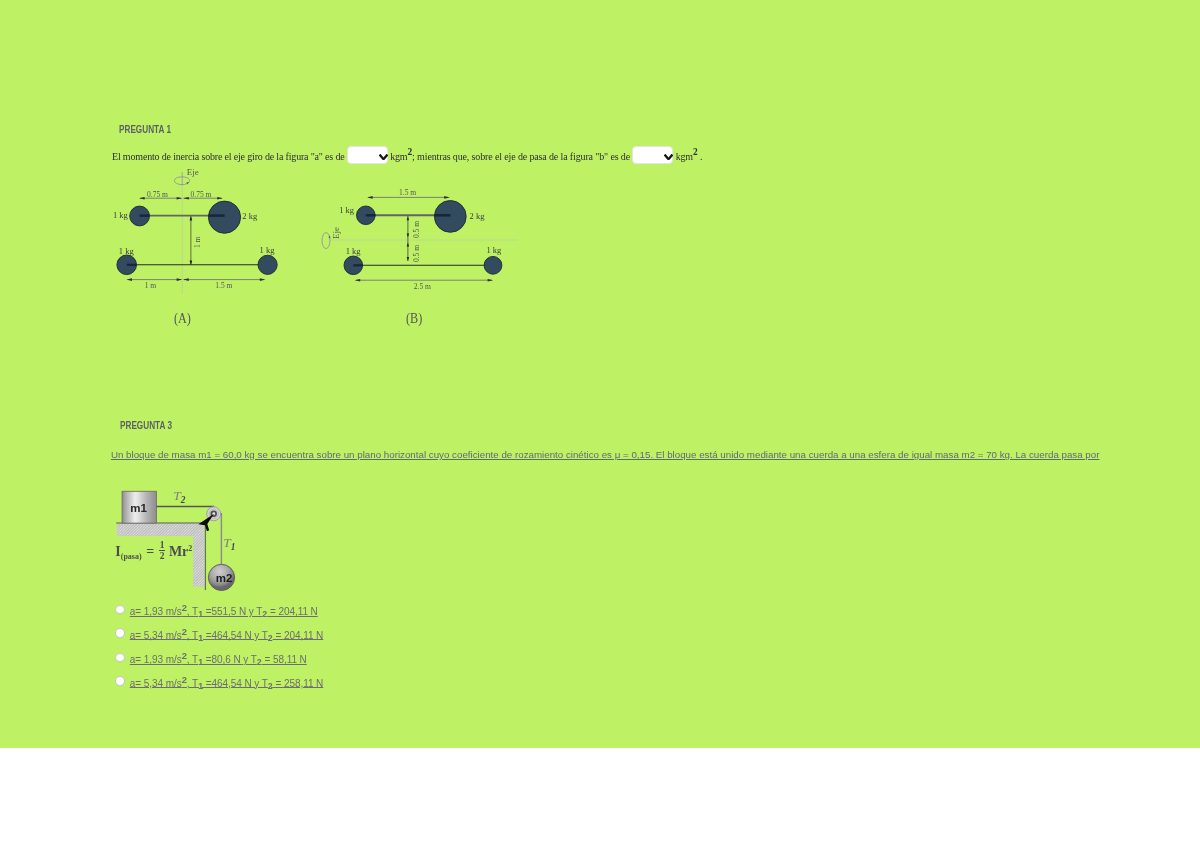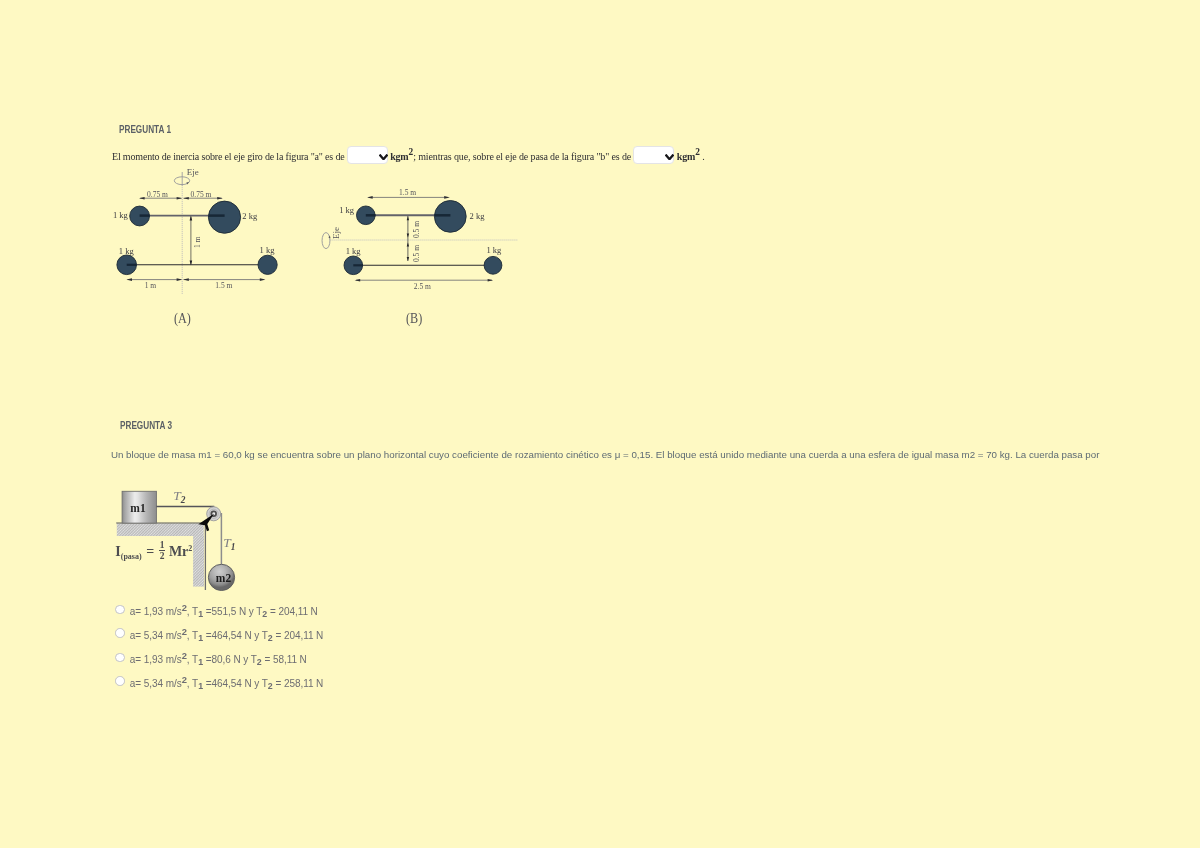--- a/index.html
+++ b/index.html
@@ -1,51 +1,51 @@
 <!DOCTYPE html>
 <html><head>
 <meta charset="utf-8">
 <style>
   html,body{margin:0;padding:0;}
   body{width:1200px;height:848px;background:#ffffff;font-family:"Liberation Serif",serif;overflow:hidden;}
-  .page{position:absolute;left:0;top:0;width:1200px;height:848px;background:#fef9c3;}
+  .page{position:absolute;left:0;top:0;width:1200px;height:748px;background:#bef264;}
 
   .q-label{position:absolute;font-family:"Liberation Sans",sans-serif;font-weight:bold;
            font-size:10px;color:#5b6066;white-space:nowrap;
            transform:scaleX(0.82);transform-origin:left top;}
 
   
   .q1-line{position:absolute;left:112px;top:145.5px;white-space:nowrap;
            font-family:"Liberation Serif",serif;font-size:10px;letter-spacing:-0.175px;color:#2f2f33;}
   .q1-line sup{font-size:9.4px;font-weight:bold;vertical-align:4.6px;letter-spacing:0;}
-  .q1-line .bold{font-weight:bold;}
+  .q1-line .bold{font-weight:normal;}
   .sel{display:inline-block;width:41px;height:18px;border:1px solid #e4e4e6;border-radius:4px;
        background:#fff;vertical-align:-4px;position:relative;box-sizing:border-box;}
   .sel .chev{position:absolute;right:-0.8px;top:7.2px;}
 
   
   .fig{position:absolute;}
   .cap{position:absolute;font-family:"Liberation Serif",serif;font-size:14.5px;color:#555559;transform:scaleX(0.84);transform-origin:left top;}
   .figlbl{position:absolute;font-family:"Liberation Serif",serif;font-size:7.5px;color:#53535a;white-space:nowrap;}
   .figlbl.mass{font-size:8.5px;color:#3a3a40;}
   .figlbl.eje{font-size:9px;color:#55555c;}
   .figlbl.vrot{transform:rotate(-90deg);transform-origin:left top;}
 
   
   .q3-body{position:absolute;font-family:"Liberation Sans",sans-serif;font-size:9.75px;
-           color:#5e6b74;line-height:12.9px;white-space:nowrap;}
-  .opt{font-family:"Liberation Sans",sans-serif;font-size:10px;color:#6d6d72;white-space:nowrap;letter-spacing:-0.06px;}
+           color:#5e6b74;line-height:12.9px;white-space:nowrap;text-decoration:underline;}
+  .opt{font-family:"Liberation Sans",sans-serif;font-size:10px;color:#6d6d72;white-space:nowrap;letter-spacing:-0.06px;text-decoration:underline;}
   .opt sub{font-size:8.8px;font-weight:bold;vertical-align:-2.2px;}
   .opt sup{font-size:9.4px;font-weight:bold;vertical-align:3.6px;}
   .optrow{position:absolute;left:0;}
   .radio{position:absolute;left:115.2px;top:0px;width:9.5px;height:9.5px;border:1.1px solid #c3c3c6;border-radius:50%;background:#fff;box-sizing:border-box;}
   .opt{position:absolute;left:129.8px;top:-2.5px;}
 
   
-  .plbl{position:absolute;font-family:Liberation Serif, serif;font-size:11.5px;font-weight:bold;color:#333337;white-space:nowrap;text-align:center;}
+  .plbl{position:absolute;font-family:Liberation Sans, sans-serif;font-size:11.5px;font-weight:bold;color:#333337;white-space:nowrap;text-align:center;}
   .plbl.m1lbl{color:#262626;}
   .plbl.m2lbl{color:#1c1c1c;}
   .tlbl{position:absolute;font-family:"Liberation Serif",serif;font-size:13.5px;color:#808085;white-space:nowrap;line-height:1;font-style:italic;}
   .tlbl sub{font-size:9.4px;font-weight:bold;color:#47474b;vertical-align:-2.6px;}
   .formula{position:absolute;font-family:"Liberation Serif",serif;font-size:14px;font-weight:bold;color:#4d4d50;white-space:nowrap;line-height:1;}
   .formula .fsub{font-size:8px;vertical-align:-3px;}
   .formula .fsup{font-size:8px;vertical-align:5px;}
   .formula .feq{margin:0 1px;}
   .formula .frac{display:inline-block;text-align:center;vertical-align:-3px;}
   .formula .frac .num{display:block;font-size:9.5px;line-height:7.5px;border-bottom:1px solid #4d4d50;padding:0 1px;}

